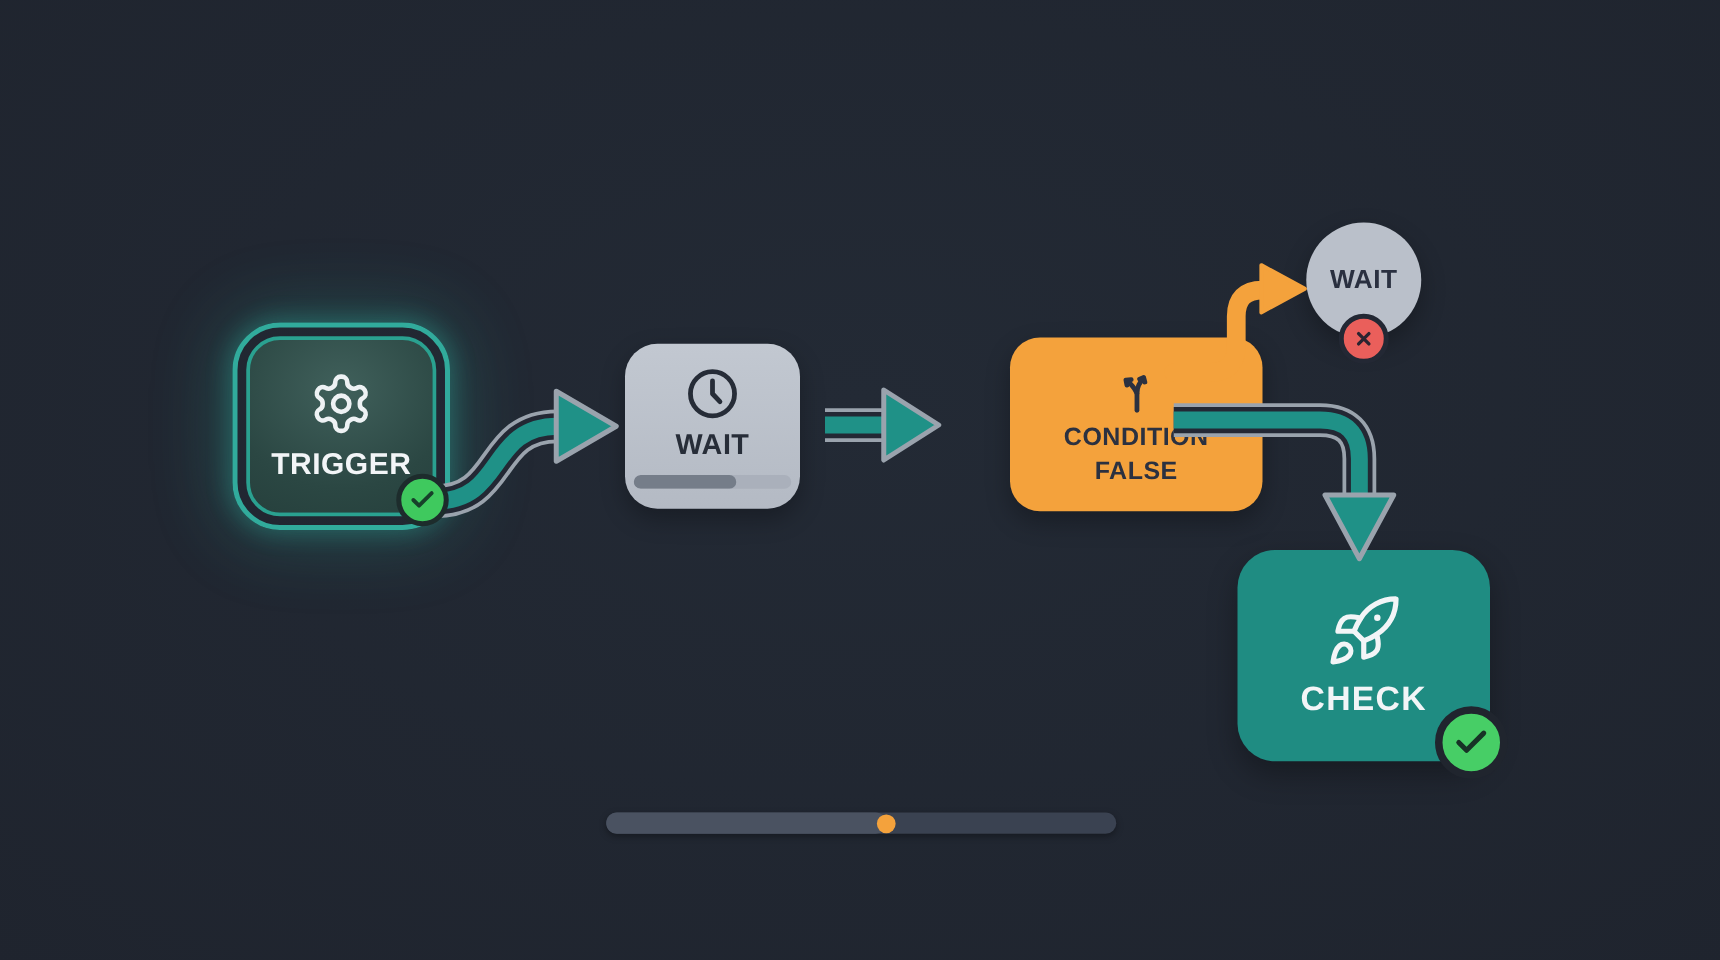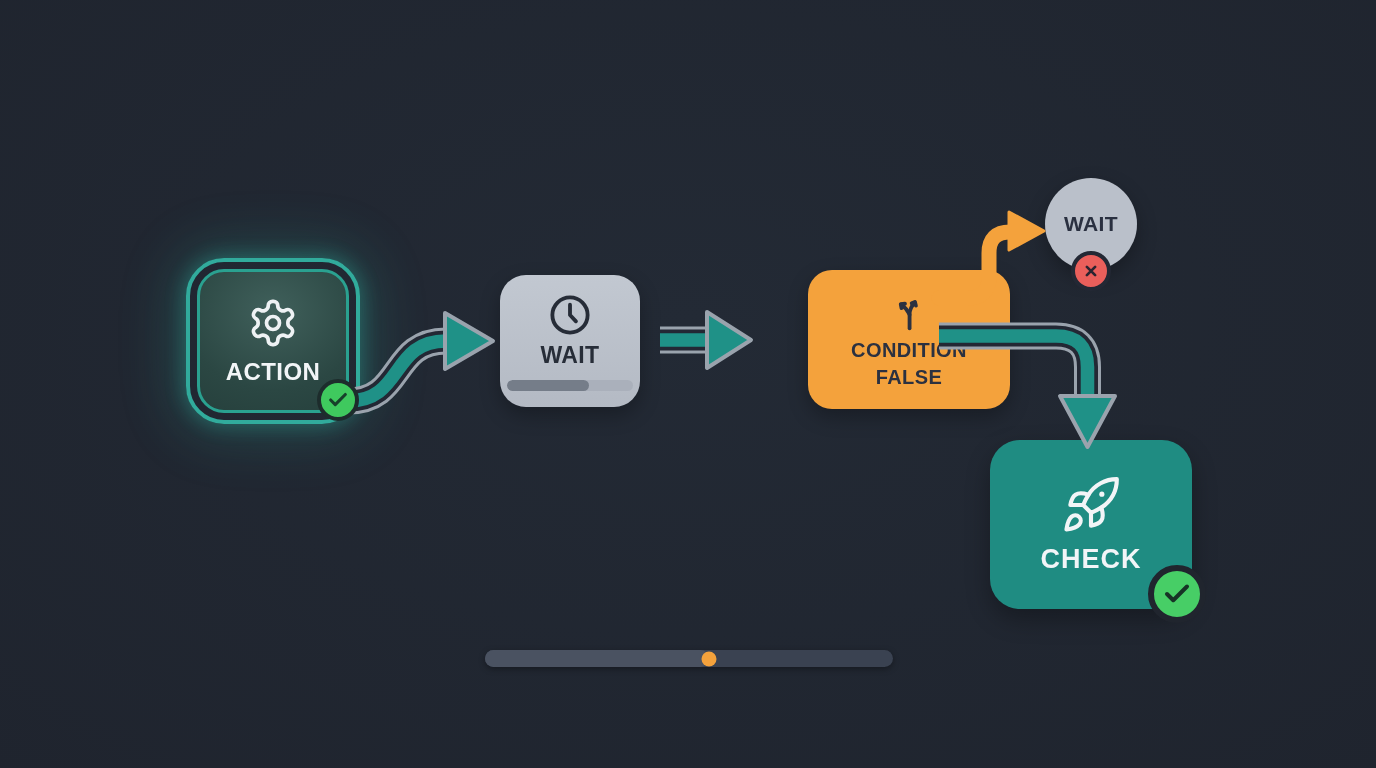--- a/index.html
+++ b/index.html
@@ -122,21 +122,21 @@
       <polygon points="1009,212 1044,231 1009,250" fill="#f4a23c" stroke="#f4a23c" stroke-width="3" stroke-linejoin="round"></polygon>
     </g>
   </svg>
 
   <div class="node trigger-outer">
     <div class="trigger-inner">
       <svg class="icon-svg" width="52" height="52" viewBox="0 0 24 24" fill="none" stroke="#eef2f4" stroke-width="1.7" stroke-linecap="round" stroke-linejoin="round">
         <path d="M12.22 2h-.44a2 2 0 0 0-2 2v.18a2 2 0 0 1-1 1.73l-.43.25a2 2 0 0 1-2 0l-.15-.08a2 2 0 0 0-2.73.73l-.22.38a2 2 0 0 0 .73 2.73l.15.1a2 2 0 0 1 1 1.72v.51a2 2 0 0 1-1 1.74l-.15.09a2 2 0 0 0-.73 2.73l.22.38a2 2 0 0 0 2.73.73l.15-.08a2 2 0 0 1 2 0l.43.25a2 2 0 0 1 1 1.73V20a2 2 0 0 0 2 2h.44a2 2 0 0 0 2-2v-.18a2 2 0 0 1 1-1.73l.43-.25a2 2 0 0 1 2 0l.15.08a2 2 0 0 0 2.73-.73l.22-.39a2 2 0 0 0-.73-2.73l-.15-.08a2 2 0 0 1-1-1.74v-.5a2 2 0 0 1 1-1.74l.15-.09a2 2 0 0 0 .73-2.73l-.22-.38a2 2 0 0 0-2.73-.73l-.15.08a2 2 0 0 1-2 0l-.43-.25a2 2 0 0 1-1-1.73V4a2 2 0 0 0-2-2z"></path>
         <circle cx="12" cy="12" r="3"></circle>
       </svg>
-      <div class="node-label trigger-label">ACTION</div>
+      <div class="node-label trigger-label">TRIGGER</div>
     </div>
   </div>
 
   <div class="node wait-box">
     <svg class="icon-svg" width="46" height="46" viewBox="0 0 24 24" fill="none" stroke="#262c37" stroke-width="2" stroke-linecap="round" stroke-linejoin="round">
       <circle cx="12" cy="12" r="9.2"></circle>
       <path d="M12 6.6V12l3.1 3.3"></path>
     </svg>
     <div class="node-label wait-label">WAIT</div>
     <div class="wait-progress-track">

